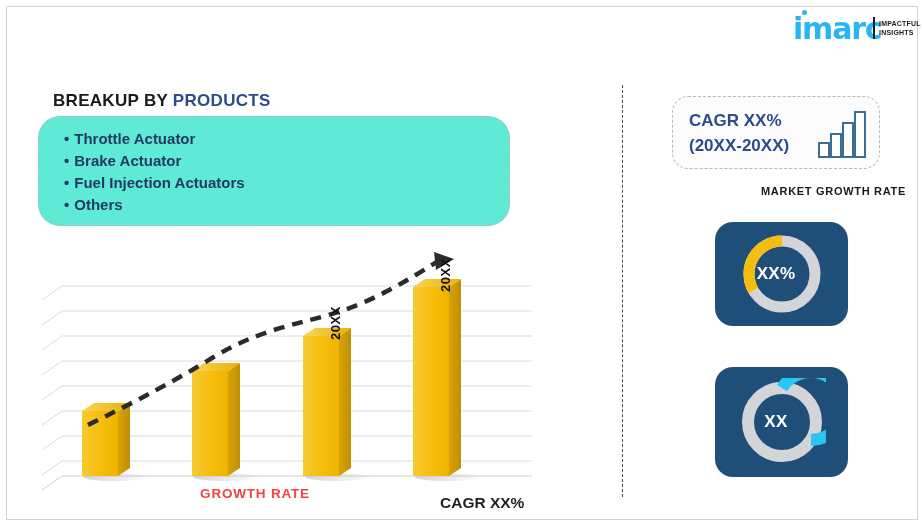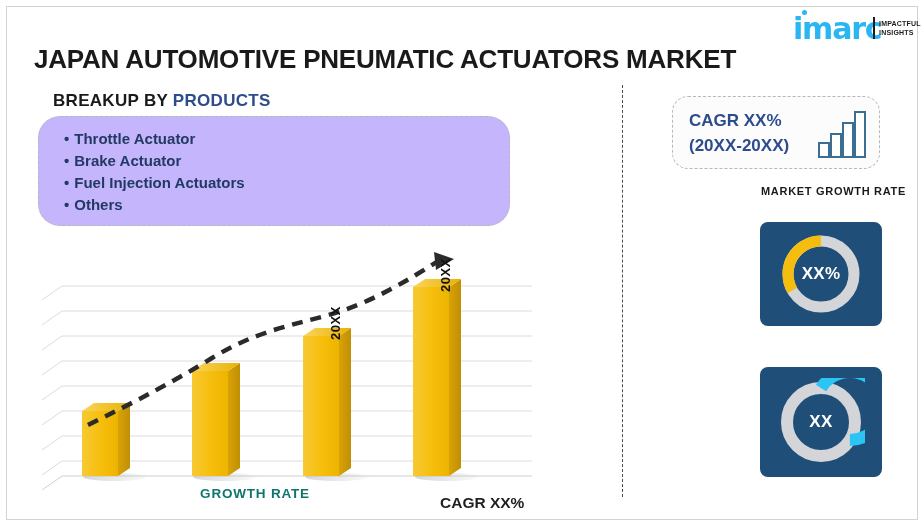--- a/index.html
+++ b/index.html
@@ -103,21 +103,21 @@
   
   .list-box {
     position: absolute;
     left: 38px;
     top: 116px;
     width: 472px;
     height: 110px;
     border: 1.5px dashed #b8b8b8;
     border-radius: 22px;
     box-sizing: border-box;
-    background: #c4b5fd;
+    background: #5eead4;
     text-decoration: underline;
   }
   .list-items {
     position: absolute;
     left: 25px;
     top: 11px;
   }
   .list-item {
     font-size: 15px;
     font-weight: 700;
@@ -137,21 +137,21 @@
   }
   .chart svg { display: block; }
   .chart-caption {
     position: absolute;
     left: 0px;
     top: 236px;
     width: 430px;
     text-align: center;
     font-size: 13.5px;
     font-weight: 700;
-    color: #0f766e;
+    color: #ef4444;
     letter-spacing: 0.8px;
   }
   .cagr-arrow-label {
     position: absolute;
     left: 400px;
     top: 244px;
     font-size: 15.5px;
     font-weight: 700;
     color: #1f1f1f;
     white-space: nowrap;
@@ -208,25 +208,24 @@
     position: absolute;
     width: 260px;
     text-align: right;
     font-size: 11px;
     font-weight: 700;
     color: #1a1a1a;
     letter-spacing: 0.7px;
   }
   .donut-card {
     position: absolute;
-    width: 122px;
+    width: 133px;
     height: 104px;
-    border-radius: 8px;
+    border-radius: 18px;
     background: #1F4E79;
-    margin-left: 45px;
   }
   .donut-card svg {
     position: absolute;
     left: 50%;
     top: 50%;
     transform: translate(-50%, -50%);
   }
   .donut-center {
     position: absolute;
     left: 0;
@@ -252,21 +251,20 @@
   <div class="logo">
     <div class="logo-dot"></div>
     <div class="logo-word">imarc</div>
     <div class="logo-bar"></div>
     <div class="logo-tag">
       <div>IMPACTFUL</div>
       <div>INSIGHTS</div>
     </div>
   </div>
 
-  <div class="title">JAPAN AUTOMOTIVE PNEUMATIC ACTUATORS MARKET</div>
 
   <div class="breakup-head">
     <span class="dark">BREAKUP BY</span>
     <span class="blue">PRODUCTS</span>
   </div>
 
   <div class="list-box">
     <div class="list-items">
       <div class="list-item">
         <span class="bullet">•</span><span>Throttle Actuator</span>

